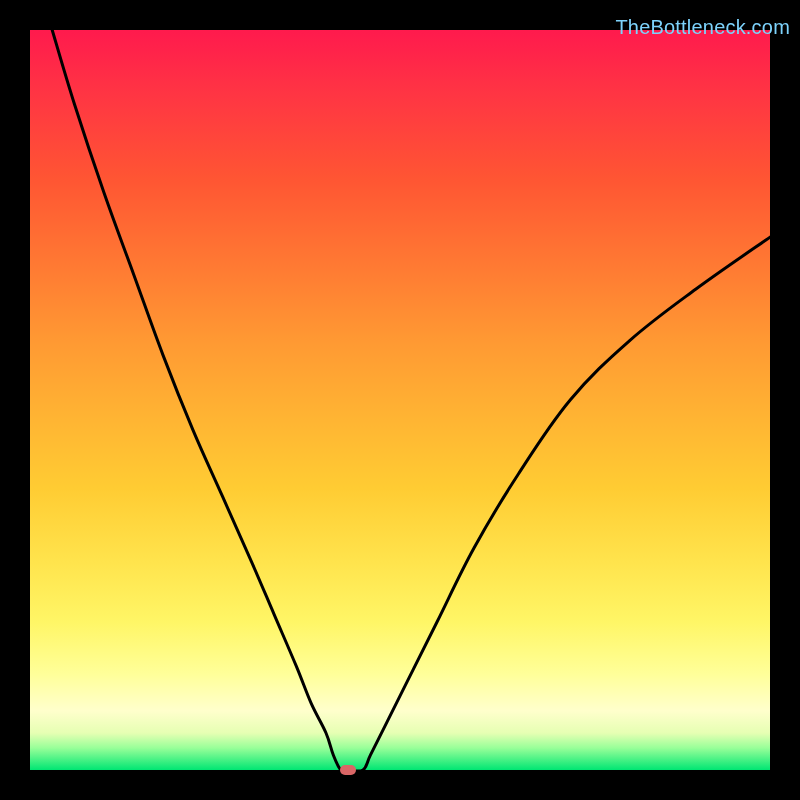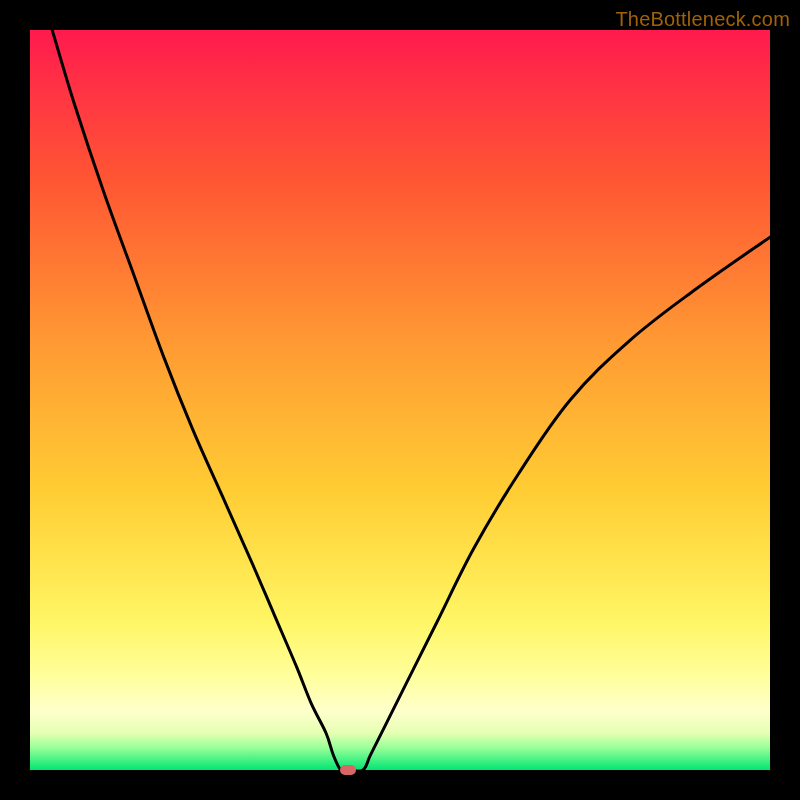--- a/index.html
+++ b/index.html
@@ -52,23 +52,23 @@
   .marker {
     position: absolute;
     width: 16px;
     height: 10px;
     border-radius: 5px;
     background: #d96666;
     transform: translate(-50%, -50%);
   }
   .watermark {
     position: absolute;
-    top: 8px;
+    top: 16px;
     right: 10px;
-    color: #a16207;
+    color: #7dd3fc;
     font-size: 20px;
     font-weight: 500;
     letter-spacing: 0.2px;
     user-select: none;
   }
 </style>
 </head>
 <body>
 
 <div class="frame">

